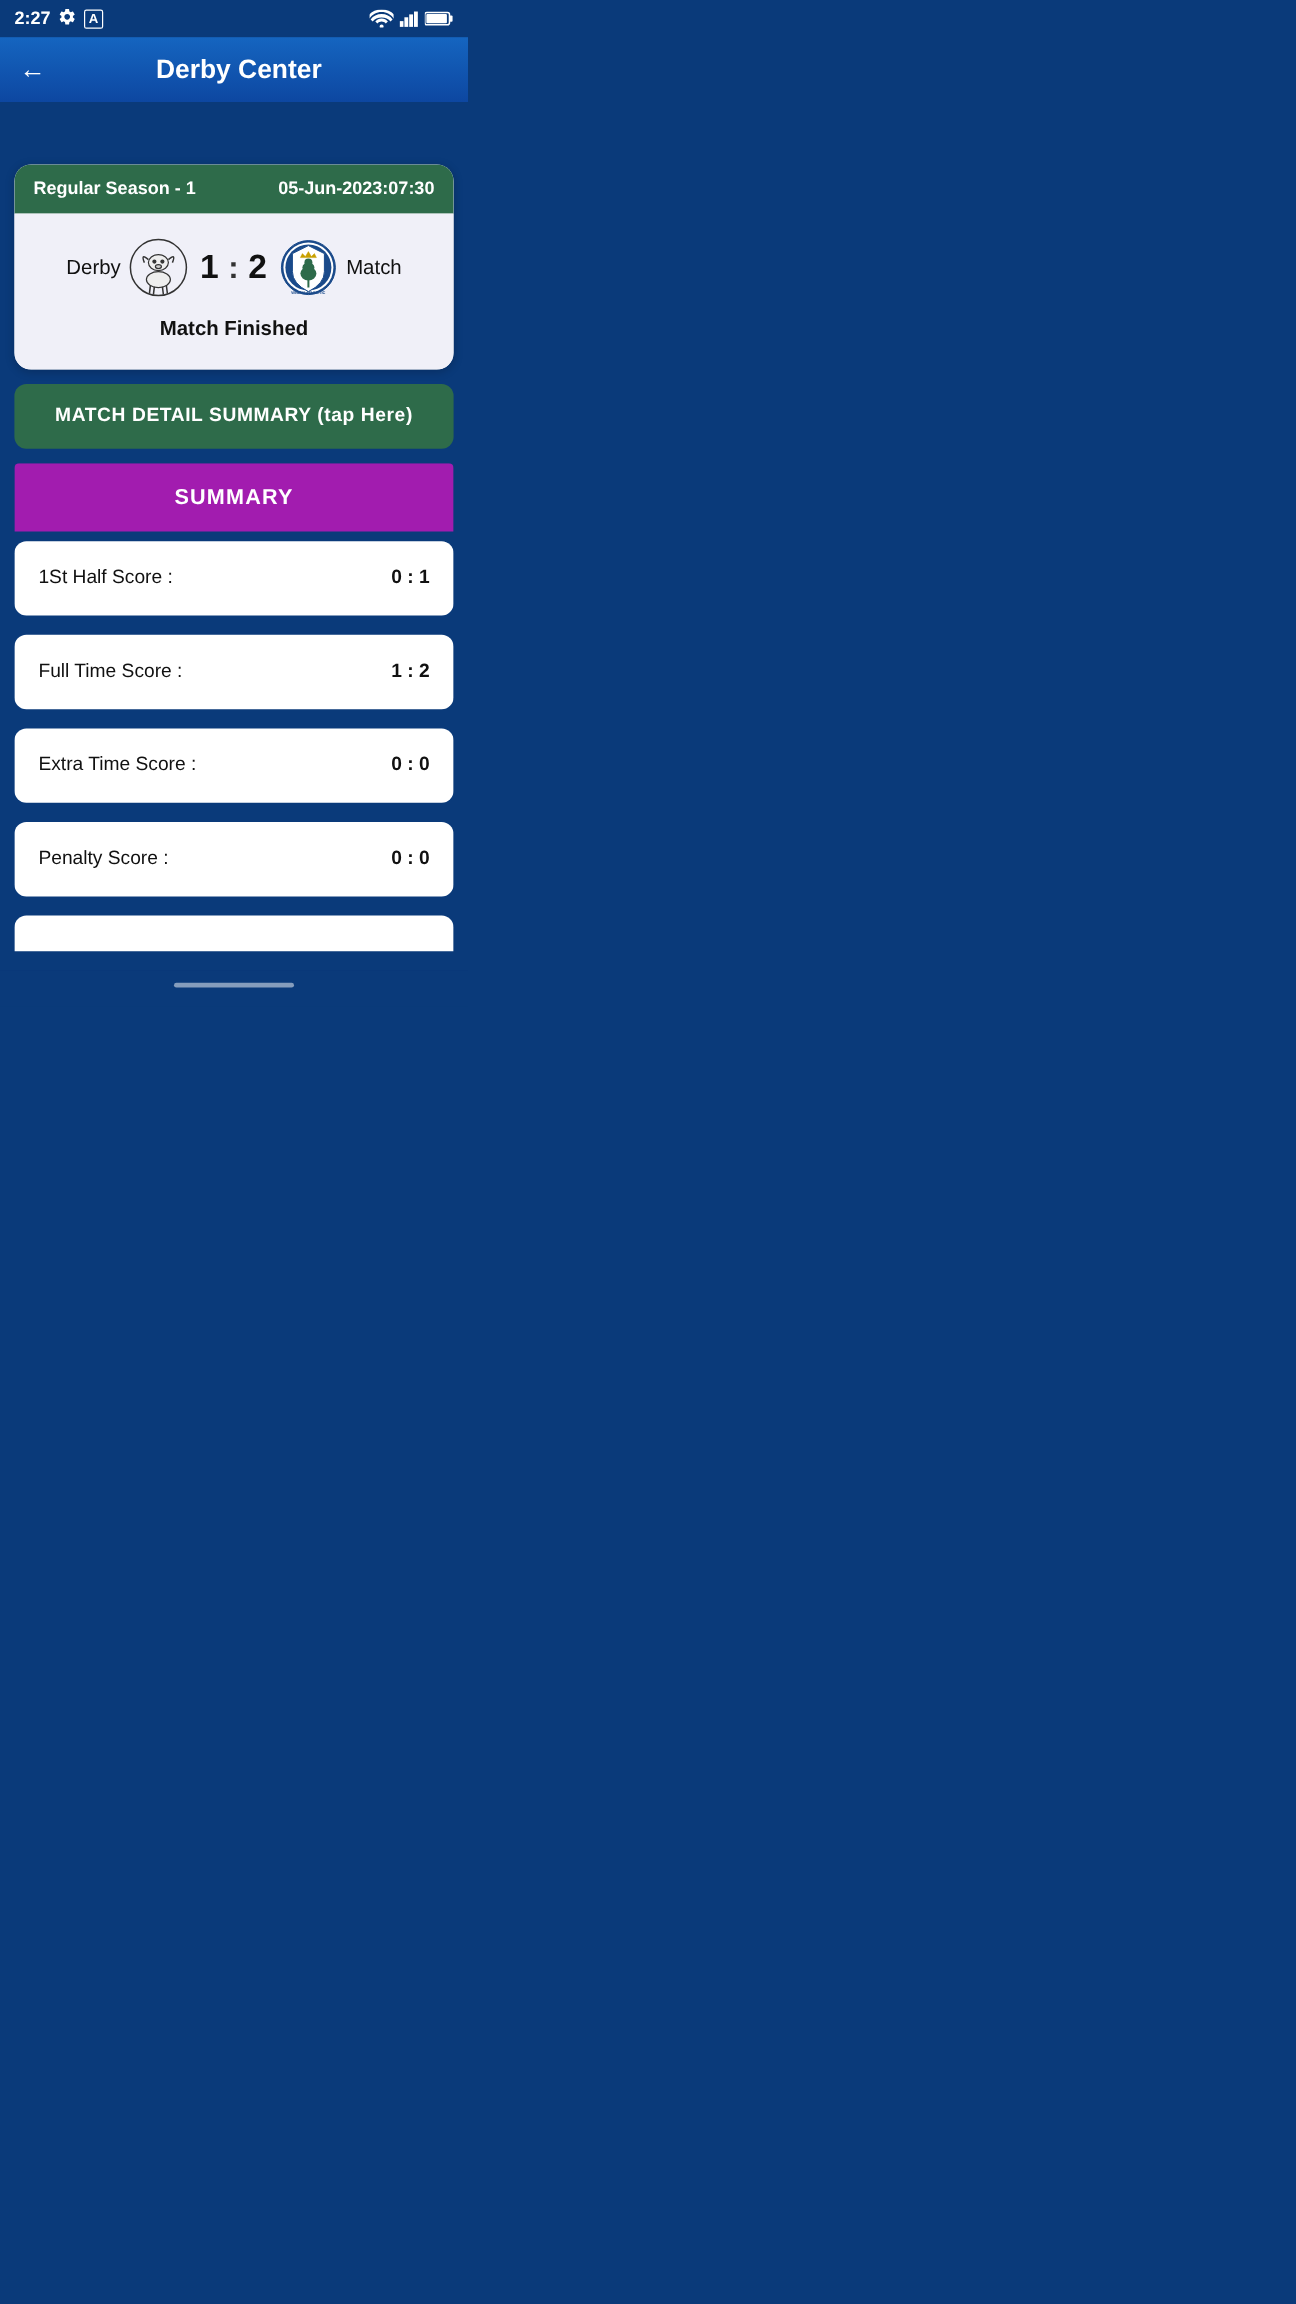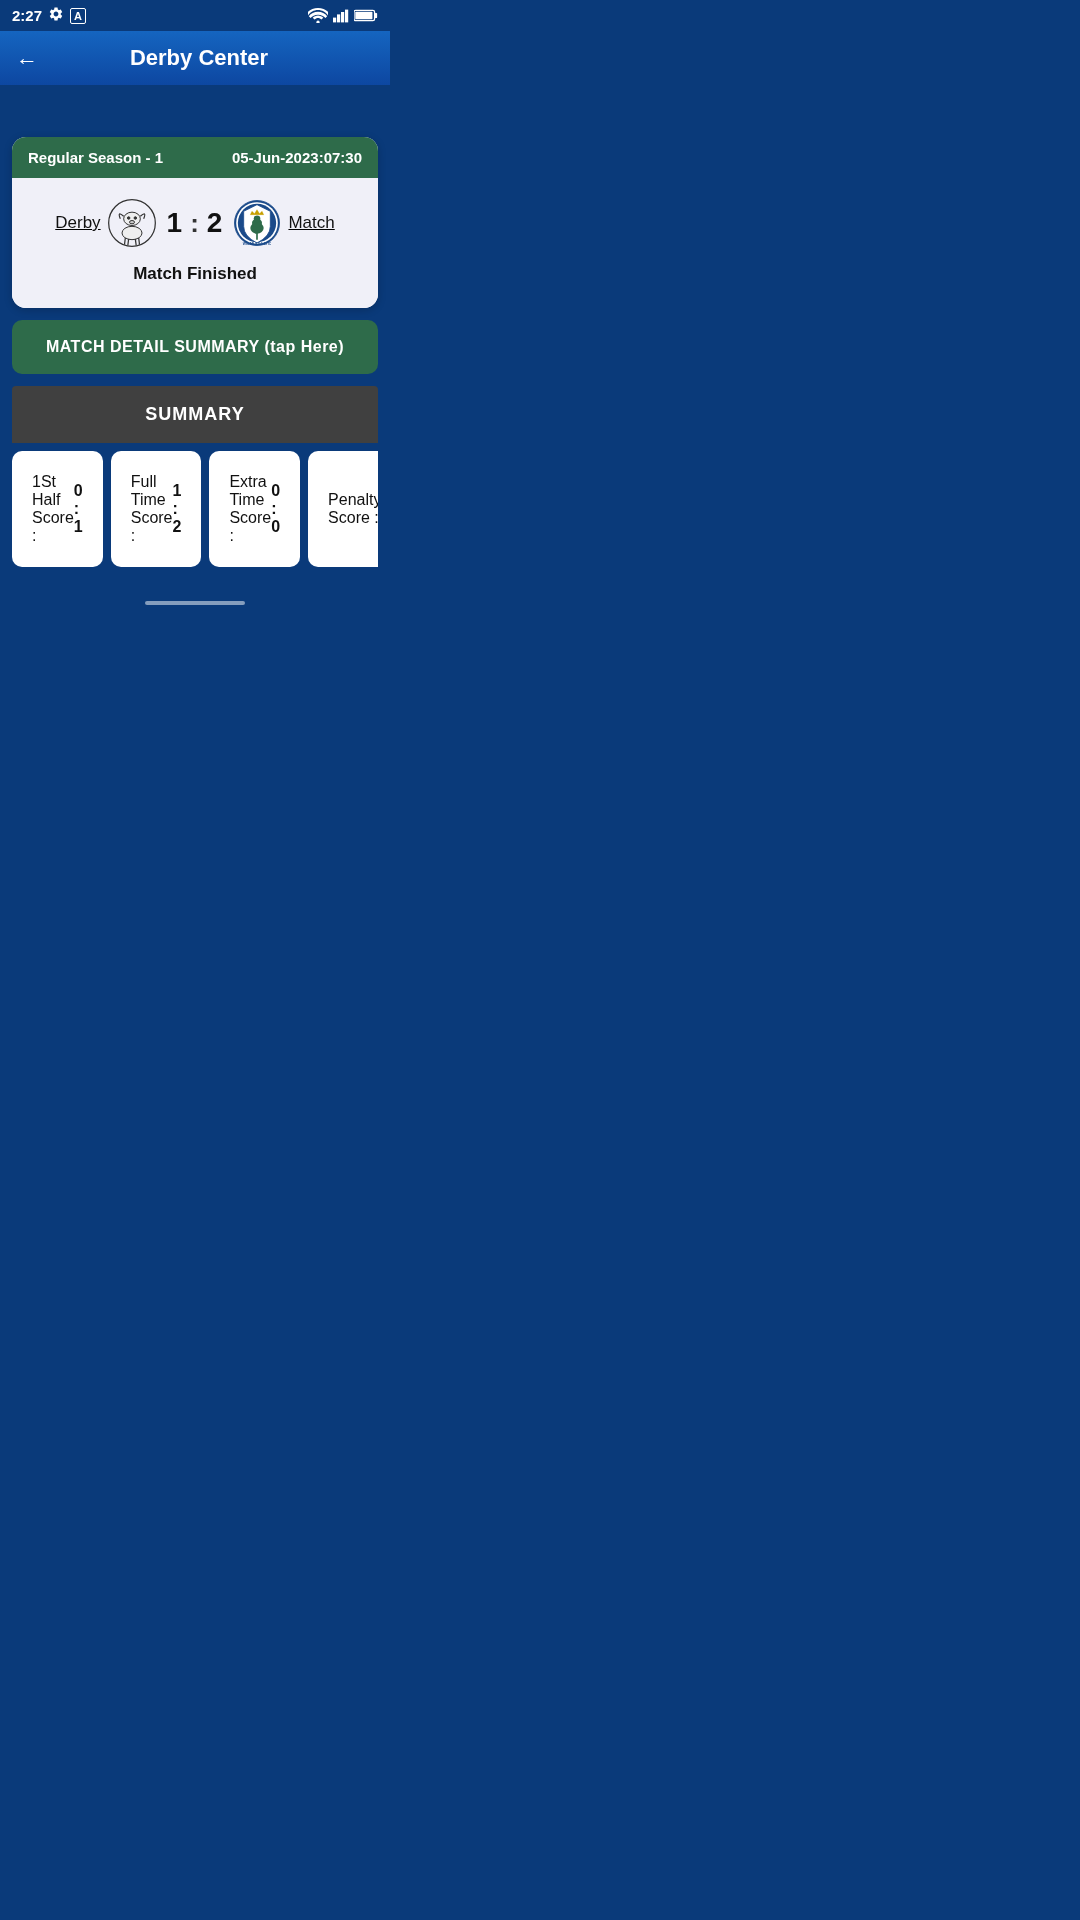--- a/index.html
+++ b/index.html
@@ -114,21 +114,20 @@
       align-items: center;
       gap: 10px;
       width: 100%;
       justify-content: center;
     }
 
     .team {
       display: flex;
       align-items: center;
       gap: 6px;
-      text-decoration: underline;
     }
 
     .team-name {
       font-size: 17px;
       font-weight: 500;
       color: #111;
     }
 
     .score {
       font-size: 28px;
@@ -161,21 +160,21 @@
 
     .match-detail-btn span {
       color: white;
       font-size: 16px;
       font-weight: bold;
       letter-spacing: 0.5px;
     }
 
     
     .summary-header {
-      background: #404040;
+      background: #a21caf;
       padding: 18px 16px;
       text-align: center;
       border-radius: 4px 4px 0 0;
     }
 
     .summary-header span {
       color: white;
       font-size: 18px;
       font-weight: bold;
       letter-spacing: 1px;
@@ -208,21 +207,21 @@
     }
 
     
     .summary-section {
       overflow: hidden;
       border-radius: 0;
     }
 
     .summary-rows-wrapper {
       display: flex;
-      flex-direction: row;
+      flex-direction: column;
       gap: 8px;
       padding-top: 8px;
     }
 
     
     .derby-logo {
       width: 50px;
       height: 50px;
     }
 

